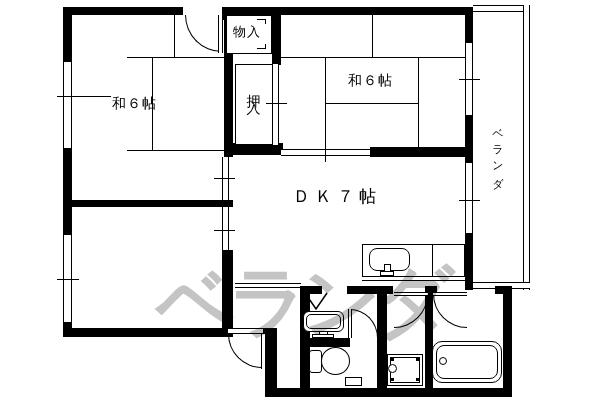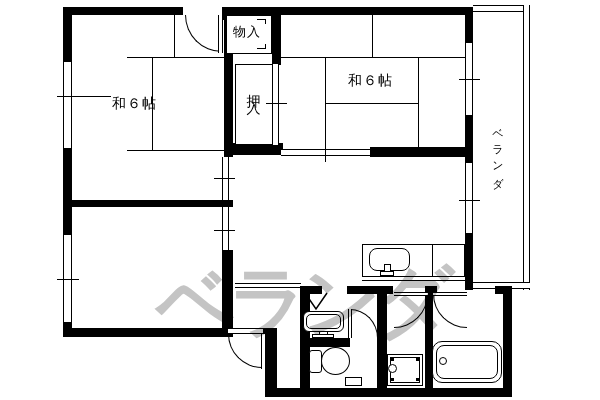--- a/index.html
+++ b/index.html
@@ -98,20 +98,21 @@
   <div class="tline" style="left:127px;top:150px;width:98px;height:1px;"></div>
   <div class="label" style="left:112px;top:96px;font-size:14px;letter-spacing:1px;">和６帖</div>
 
   <div class="tline" style="left:277px;top:57px;width:189px;height:1px;"></div>
   <div class="tline" style="left:372px;top:13px;width:1px;height:45px;"></div>
   <div class="tline" style="left:325px;top:57px;width:1px;height:93px;"></div>
   <div class="tline" style="left:418px;top:57px;width:1px;height:93px;"></div>
   <div class="tline" style="left:325px;top:103px;width:94px;height:1px;"></div>
   <div class="label" style="left:348px;top:73px;font-size:14px;letter-spacing:1px;">和６帖</div>
 
+  <div class="label" style="left:293px;top:188px;font-size:17px;letter-spacing:5px;">ＤＫ７帖</div>
   <div class="label vtext" style="left:492px;top:121px;font-size:11px;letter-spacing:4px;">ベランダ</div>
 
   <div class="box" style="left:362px;top:244px;width:103px;height:33px;"></div>
   <div class="tline" style="left:432px;top:244px;width:1px;height:33px;"></div>
   <div class="box" style="left:369px;top:248px;width:41px;height:23px;border-radius:8px;"></div>
   <div class="box" style="left:384px;top:264px;width:7px;height:8px;"></div>
   <div class="box" style="left:380px;top:271px;width:14px;height:5px;"></div>
   <div class="dh" style="left:362px;top:276px;width:103px;height:5px;"></div>
 
   <div class="dh" style="left:235px;top:283px;width:66px;height:5px;"></div>

